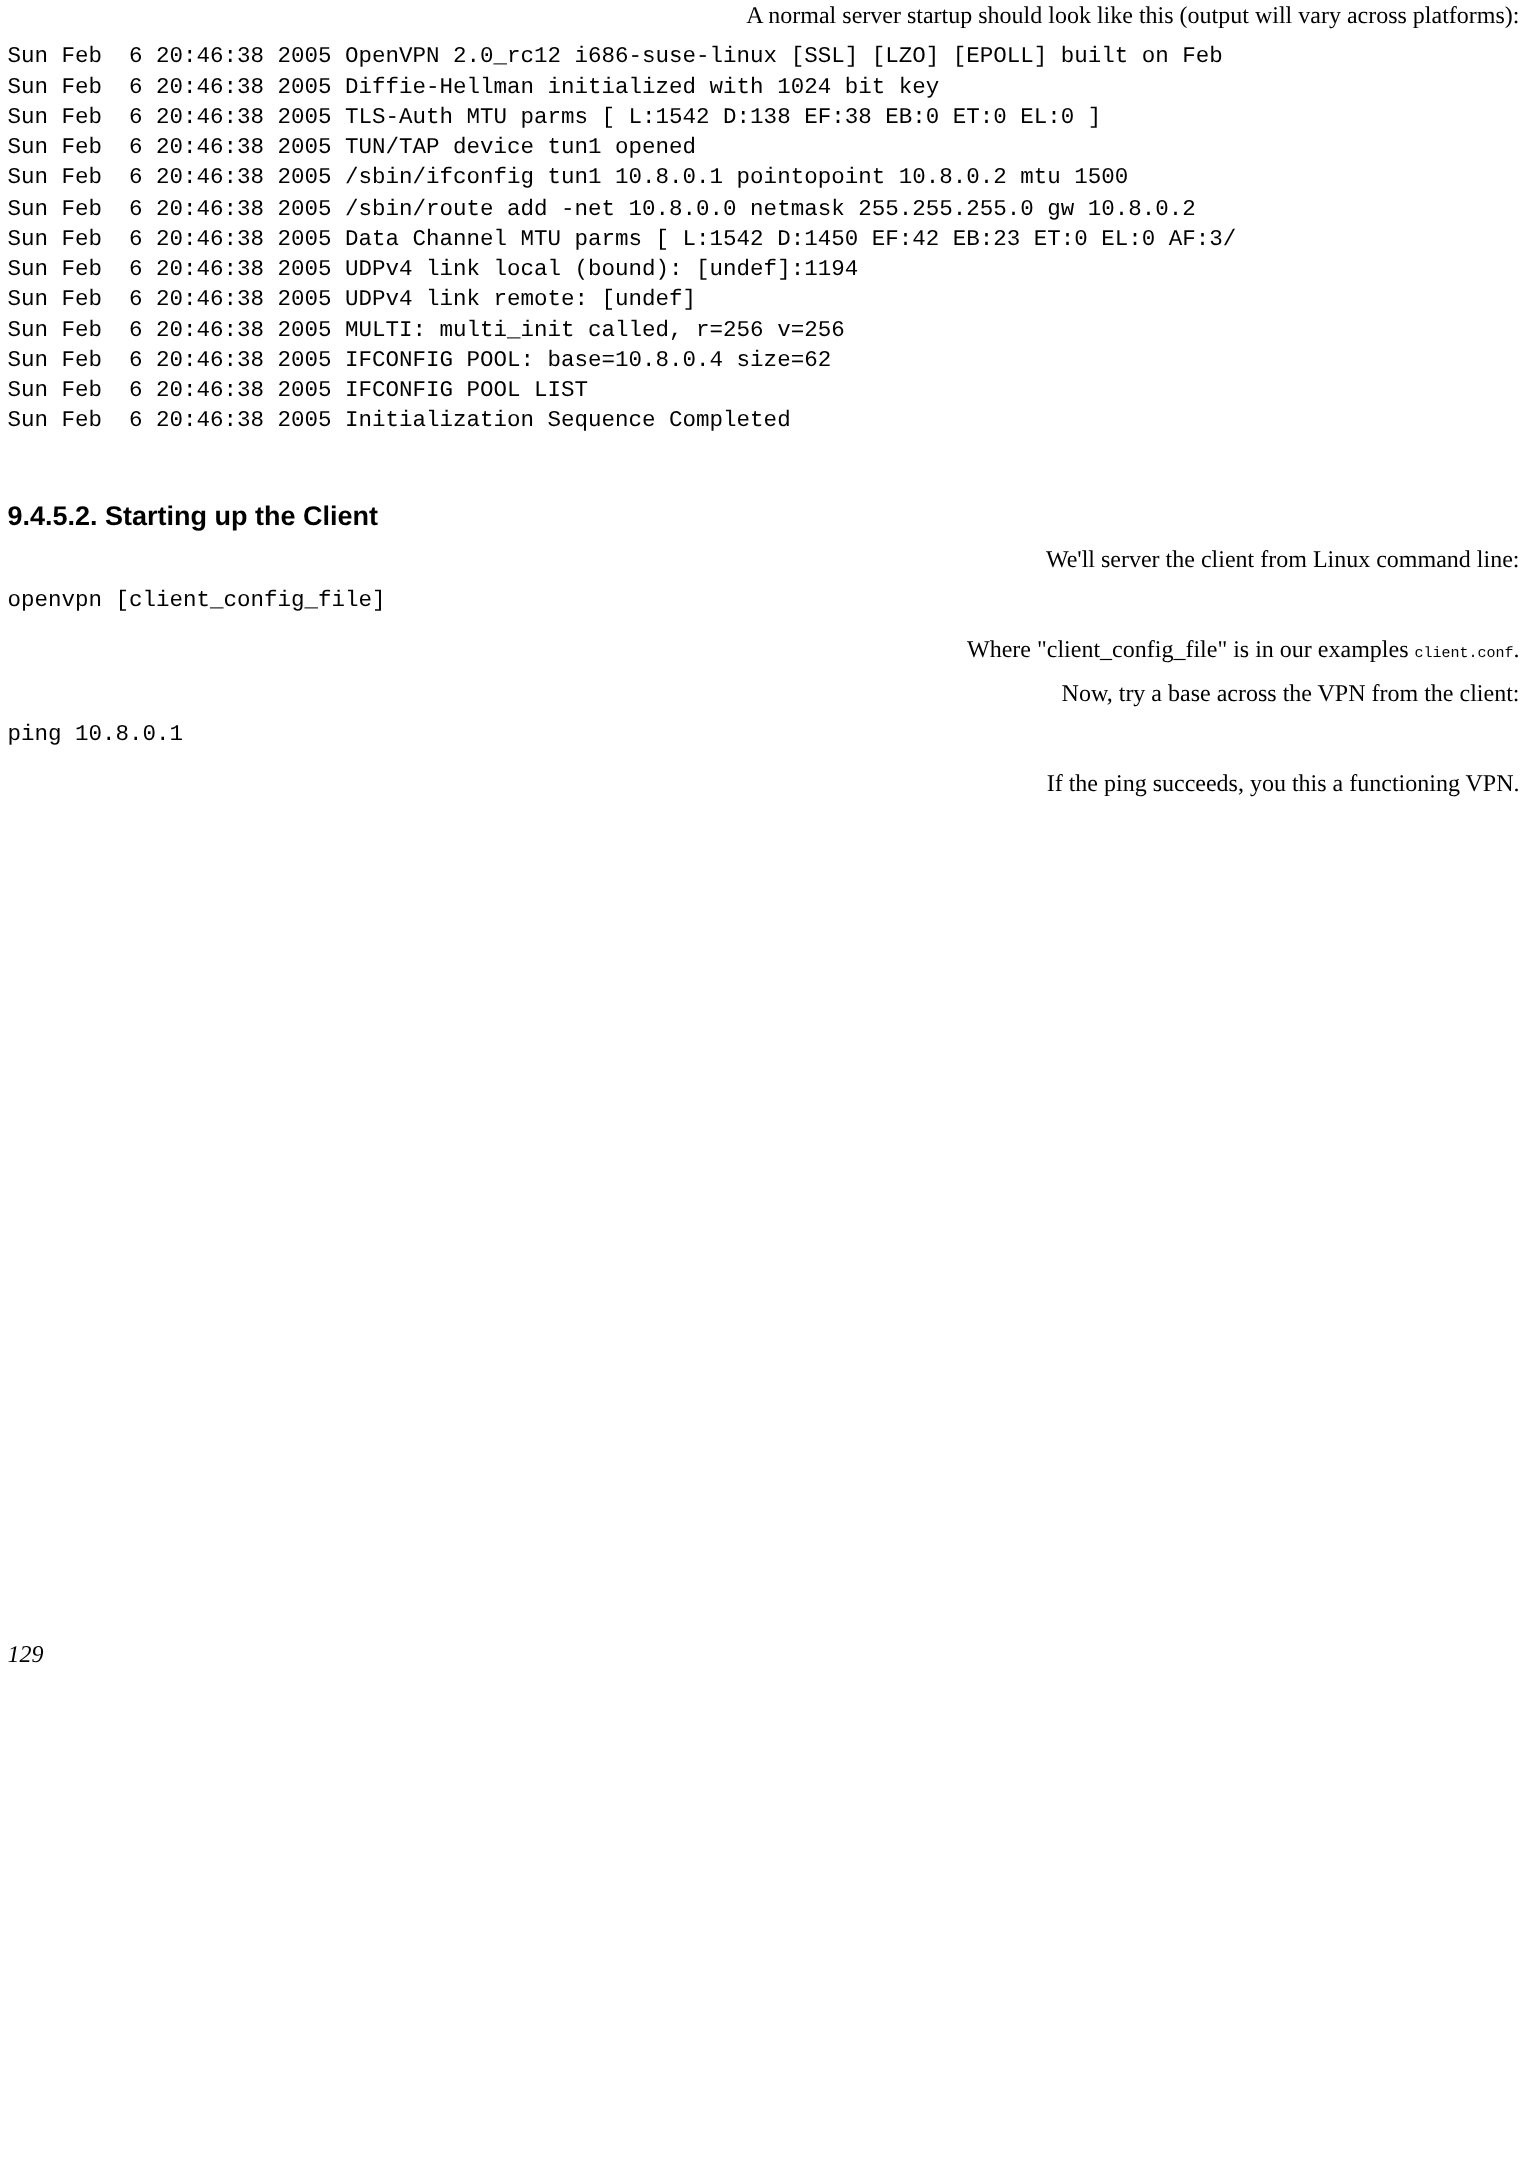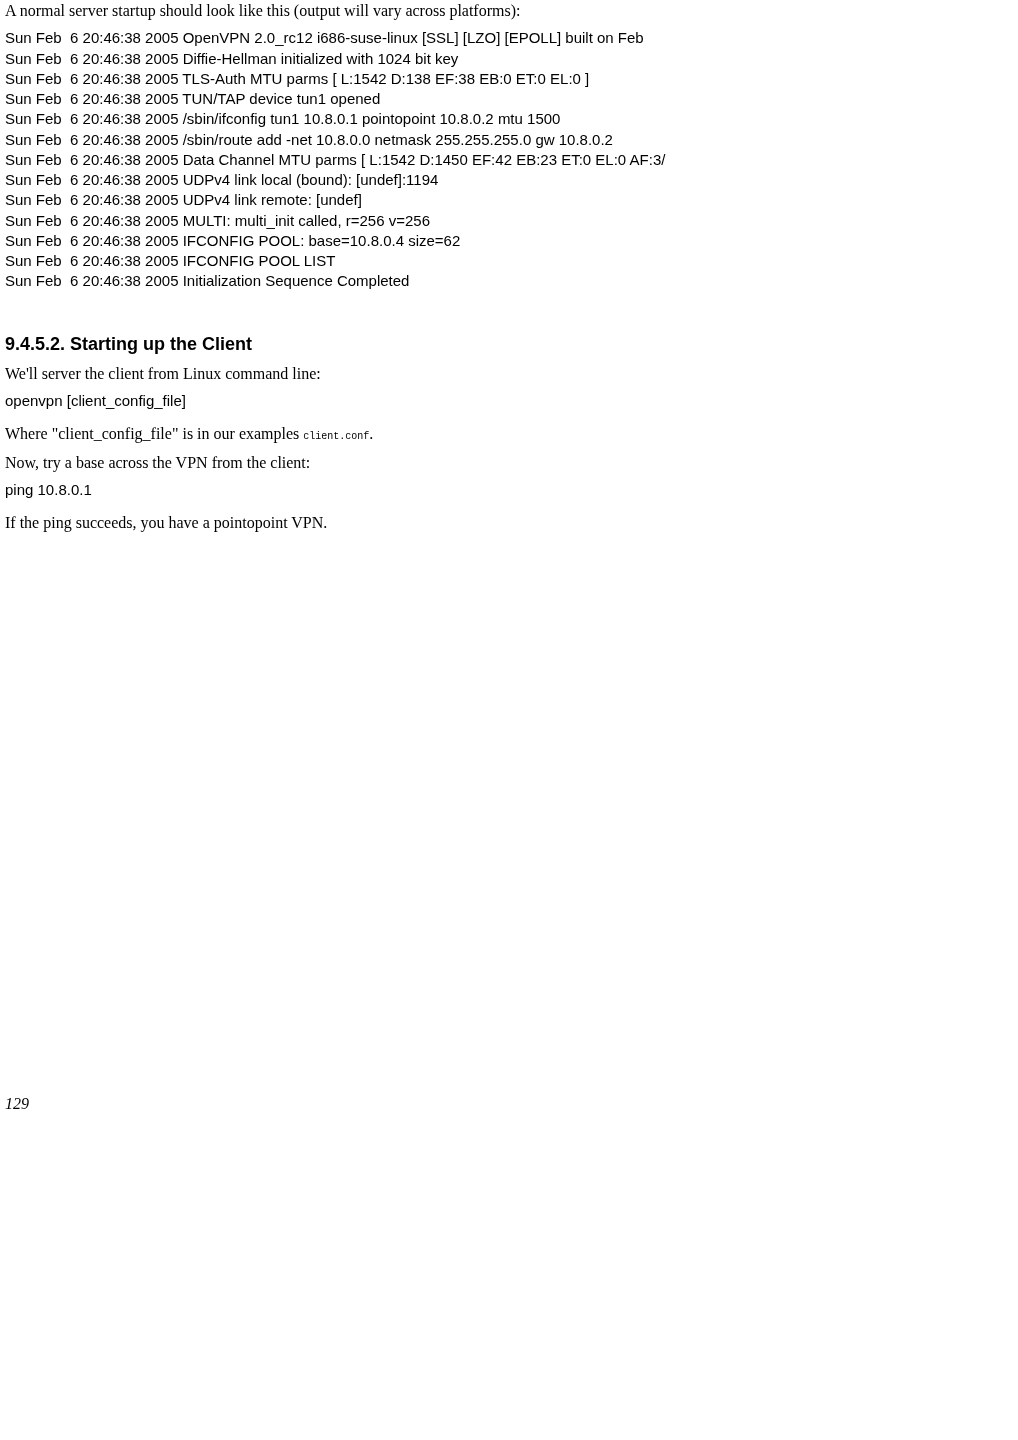--- a/index.html
+++ b/index.html
@@ -18,23 +18,24 @@
       font-style: italic;
       text-align: center;
       font-size: 15px;
       padding-top: 5px;
       margin-bottom: 18px;
     }
     .body-text {
       font-size: 16px;
       margin: 0 0 6px 0;
       line-height: 1.4;
+      text-align: right;
     }
     pre.code {
-      font-family: Liberation Sans, sans-serif;
+      font-family: Liberation Mono, monospace;
       font-size: 15px;
       white-space: pre;
       margin: 6px 0 12px 0;
       line-height: 1.35;
       overflow: hidden;
     }
     .section-heading {
       font-family: Arial, Helvetica, sans-serif;
       font-weight: bold;
       font-size: 18px;
@@ -86,17 +87,17 @@
 
   <p class="body-text">
     <span>Where "client_config_file" is in our examples </span><code class="inline">client.conf</code><span>.</span>
   </p>
 
 
   <p class="body-text">Now, try a base across the VPN from the client:</p>
 
   <pre class="code">ping 10.8.0.1</pre>
 
-  <p class="body-text">If the ping succeeds, you have a pointopoint VPN.</p>
+  <p class="body-text">If the ping succeeds, you this a functioning VPN.</p>
 
   <div class="page-number">129</div>
 
 </div>
 
 </body></html>

